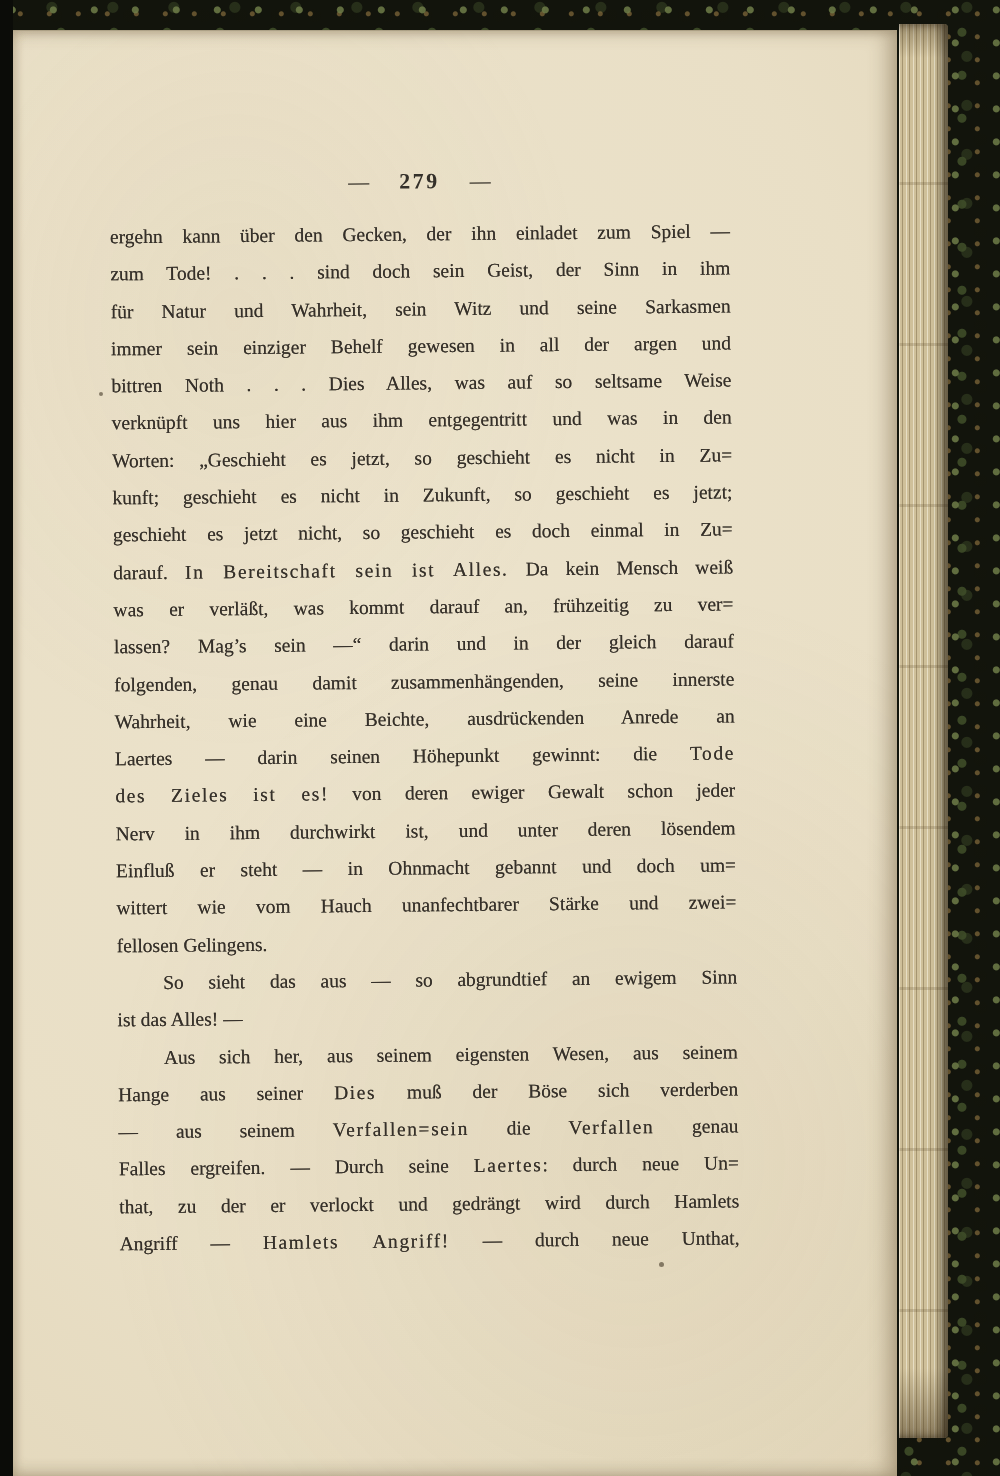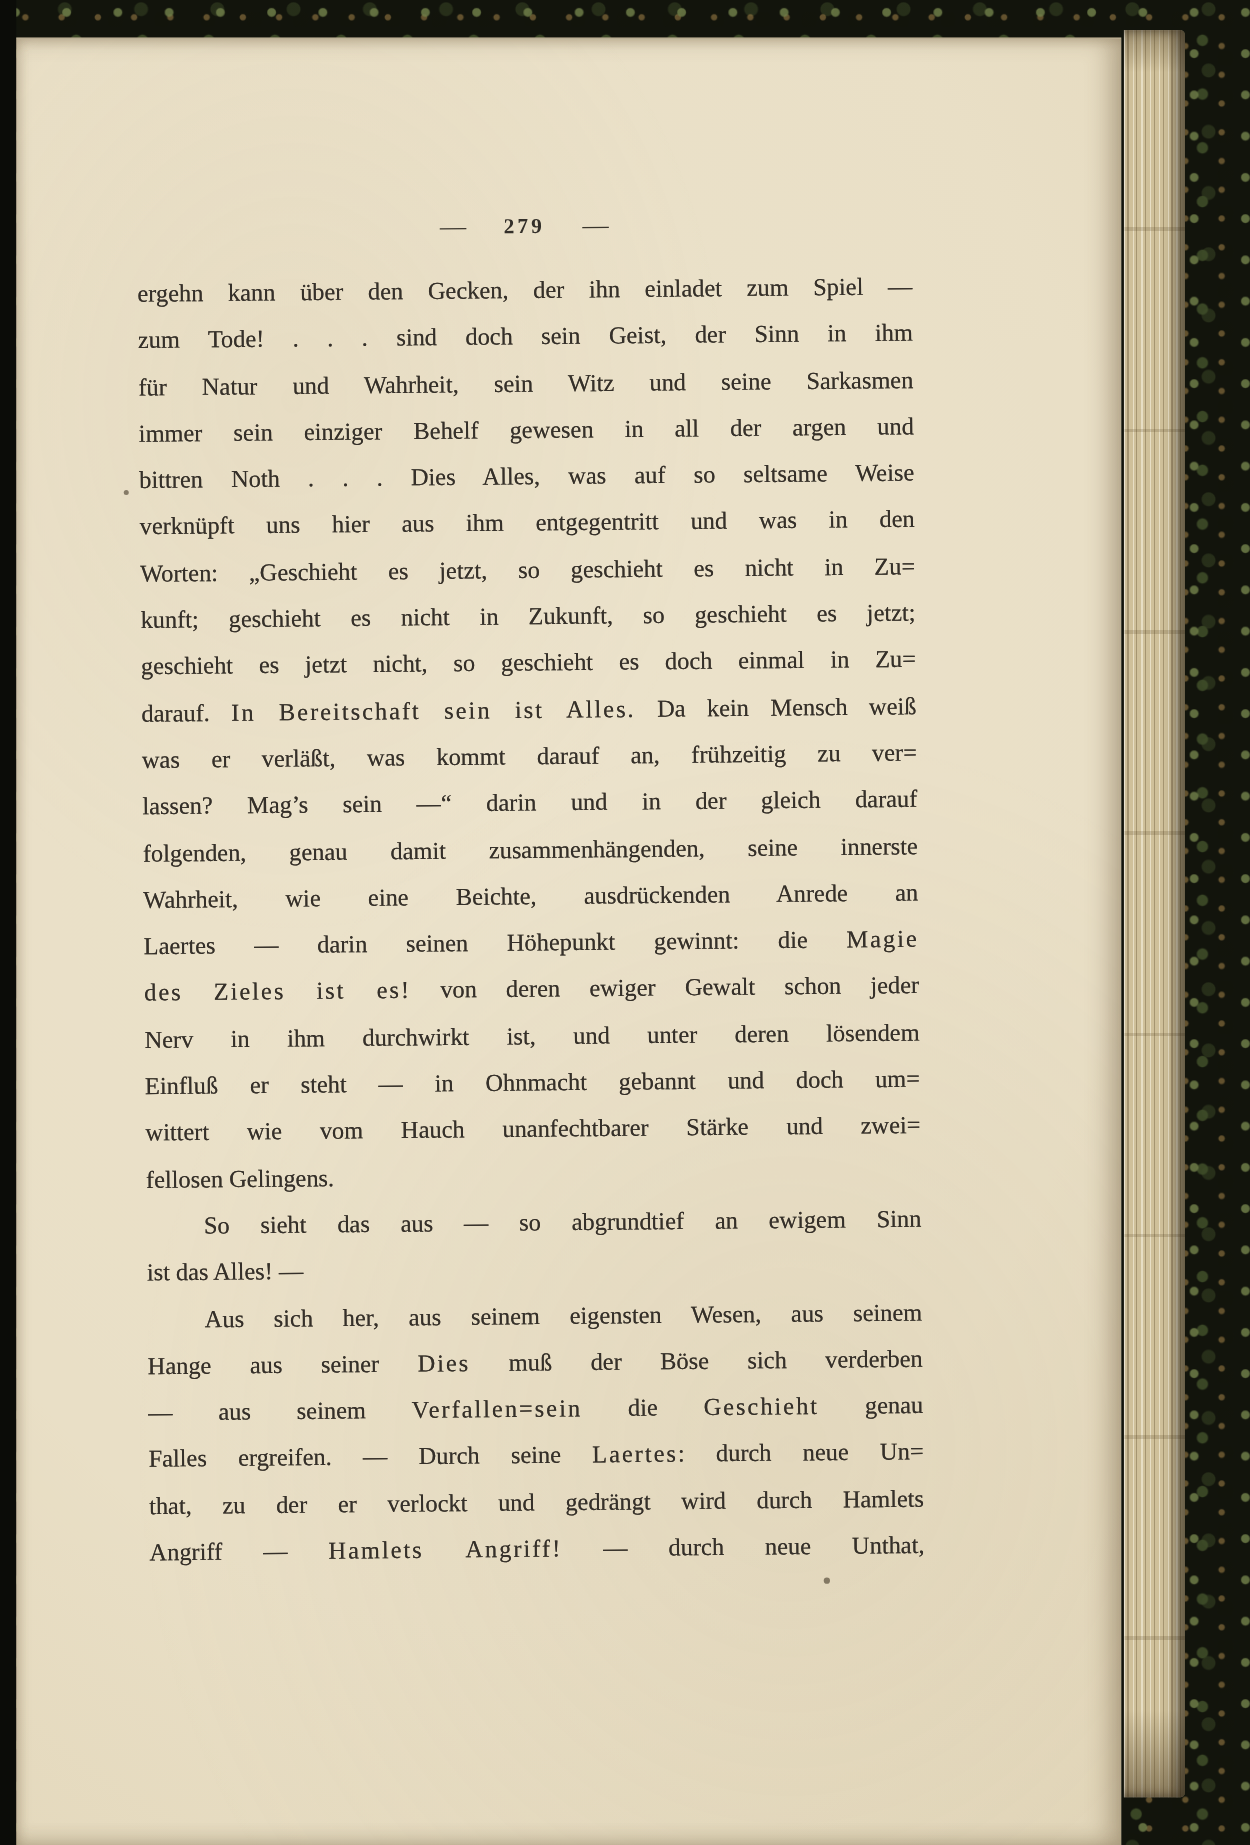--- a/index.html
+++ b/index.html
@@ -27,21 +27,21 @@
   }
   .page-inner{
     position:absolute;left:95px;top:0;width:620px;
     transform:rotate(-0.55deg);transform-origin:40% 0;
   }
   .header{
     margin-top:138px;display:flex;justify-content:center;align-items:center;gap:30px;
     color:#3a352c;font-size:21px;
   }
   .header .dash{letter-spacing:0;}
-  .pagenum{font-size:17px;letter-spacing:2.5px;font-weight:bold;color:#34302a;}
+  .pagenum{font-size:22px;letter-spacing:2.5px;font-weight:bold;color:#34302a;}
   .text-block{margin-top:21px;}
   .line{
     font-size:19.5px;line-height:37.3px;color:#35302a;
     text-align:justify;text-align-last:justify;
     text-shadow:0 0 .45px rgba(45,38,28,.75);
   }
   .line.indent{text-indent:46px;}
   .line.end{text-align-last:left;}
   .sp{letter-spacing:1.6px;}
   .speck{position:absolute;border-radius:50%;background:rgba(52,42,26,.55);}
@@ -80,31 +80,31 @@
           <div class="line"><span>bittren Noth . . . Dies Alles, was auf so seltsame Weise</span></div>
           <div class="line"><span>verknüpft uns hier aus ihm entgegentritt und was in den</span></div>
           <div class="line"><span>Worten: „Geschieht es jetzt, so geschieht es nicht in Zu=</span></div>
           <div class="line"><span>kunft; geschieht es nicht in Zukunft, so geschieht es jetzt;</span></div>
           <div class="line"><span>geschieht es jetzt nicht, so geschieht es doch einmal in Zu=</span></div>
           <div class="line"><span>darauf. </span><span class="sp">In Bereitschaft sein ist Alles.</span><span> Da kein Mensch weiß</span></div>
           <div class="line"><span>was er verläßt, was kommt darauf an, frühzeitig zu ver=</span></div>
           <div class="line"><span>lassen? Mag’s sein —“ darin und in der gleich darauf</span></div>
           <div class="line"><span>folgenden, genau damit zusammenhängenden, seine innerste</span></div>
           <div class="line"><span>Wahrheit, wie eine Beichte, ausdrückenden Anrede an</span></div>
-          <div class="line"><span>Laertes — darin seinen Höhepunkt gewinnt: die </span><span class="sp">Magie</span></div>
+          <div class="line"><span>Laertes — darin seinen Höhepunkt gewinnt: die </span><span class="sp">Tode</span></div>
           <div class="line"><span class="sp">des Zieles ist es!</span><span> von deren ewiger Gewalt schon jeder</span></div>
           <div class="line"><span>Nerv in ihm durchwirkt ist, und unter deren lösendem</span></div>
           <div class="line"><span>Einfluß er steht — in Ohnmacht gebannt und doch um=</span></div>
           <div class="line"><span>wittert wie vom Hauch unanfechtbarer Stärke und zwei=</span></div>
           <div class="line end"><span>fellosen Gelingens.</span></div>
           <div class="line indent"><span>So sieht das aus — so abgrundtief an ewigem Sinn</span></div>
           <div class="line end"><span>ist das Alles! —</span></div>
           <div class="line indent"><span>Aus sich her, aus seinem eigensten Wesen, aus seinem</span></div>
           <div class="line"><span>Hange aus seiner </span><span class="sp">Dies</span><span> muß der Böse sich verderben</span></div>
-          <div class="line"><span>— aus seinem </span><span class="sp">Verfallen=sein</span><span> die </span><span class="sp">Geschieht</span><span> genau</span></div>
+          <div class="line"><span>— aus seinem </span><span class="sp">Verfallen=sein</span><span> die </span><span class="sp">Verfallen</span><span> genau</span></div>
           <div class="line"><span>Falles ergreifen. — Durch seine </span><span class="sp">Laertes</span><span>: durch neue Un=</span></div>
           <div class="line"><span>that, zu der er verlockt und gedrängt wird durch Hamlets</span></div>
           <div class="line"><span>Angriff — </span><span class="sp">Hamlets Angriff!</span><span> — durch neue Unthat,</span></div>
         </div>
     </div>
     <div class="speck s1"></div>
     <div class="speck s2"></div>
   </div>
 
   <div class="page-edges"></div>

